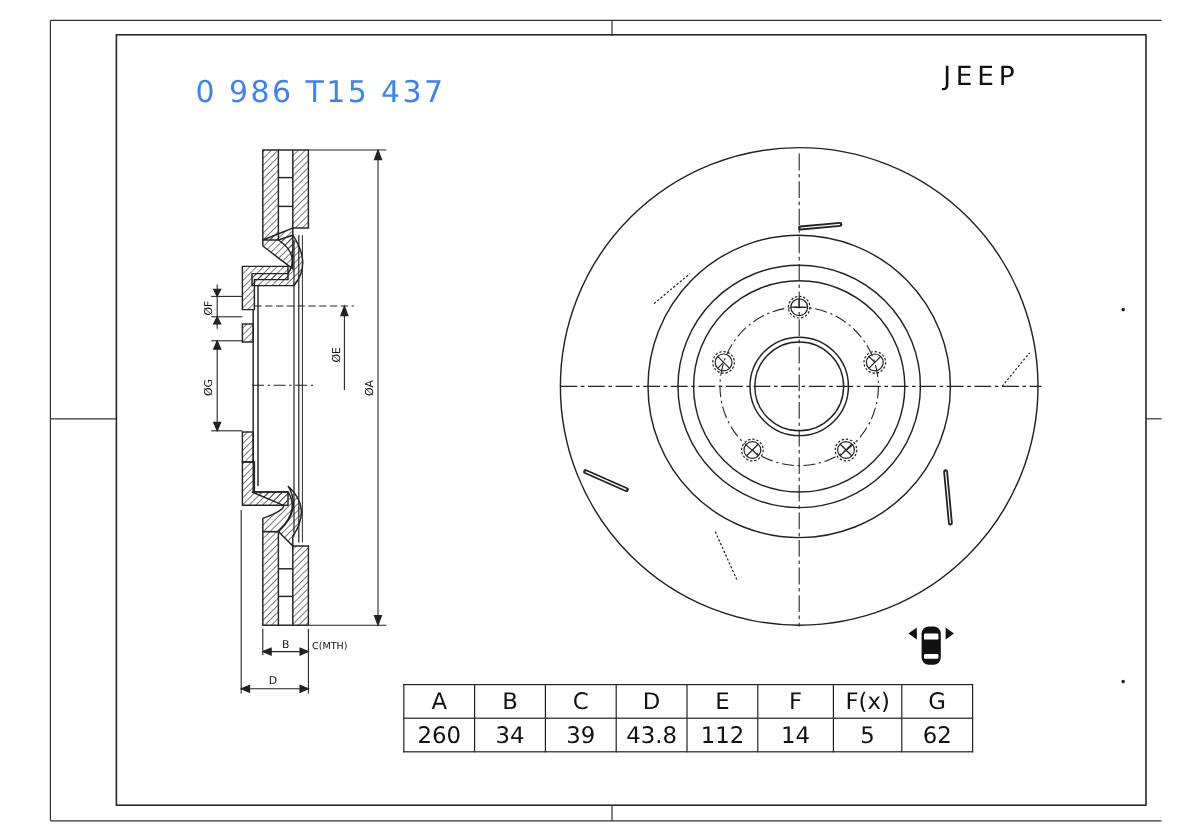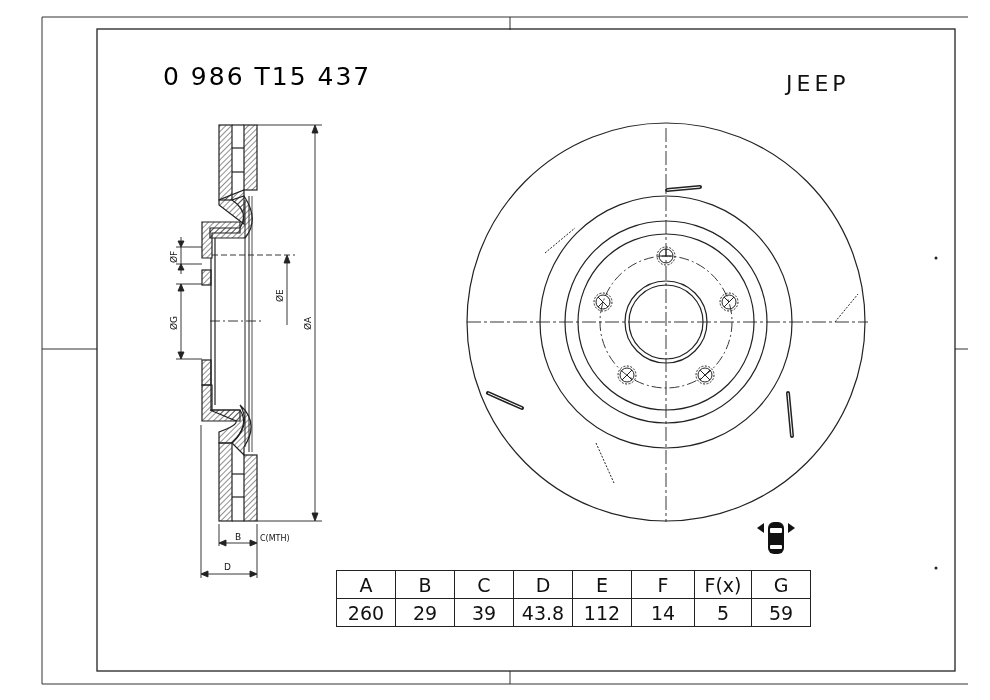--- a/index.html
+++ b/index.html
@@ -1,19 +1,19 @@
 <!DOCTYPE html>
 <html><head>
 <meta charset="utf-8">
 <style>
   html, body { margin:0; padding:0; background:#ffffff; }
   body { width:990px; height:700px; position:relative; overflow:hidden; font-family:"DejaVu Sans", sans-serif; }
   #drawing { position:absolute; left:0; top:0; width:990px; height:700px; }
-  .part-number { position:absolute; left:163px; top:62px; font-family:"DejaVu Sans", sans-serif; font-size:25px; letter-spacing:2px; color:#000000; }
-  .brand { position:absolute; left:786px; top:71px; font-family:"DejaVu Sans", sans-serif; font-size:22px; letter-spacing:4px; color:#111; }
+  .part-number { position:absolute; left:163px; top:62px; font-family:"DejaVu Sans", sans-serif; font-size:25px; letter-spacing:2px; color:#3b82f6; }
+  .brand { position:absolute; left:786px; top:52px; font-family:"DejaVu Sans", sans-serif; font-size:22px; letter-spacing:4px; color:#111; }
   .dim-table { position:absolute; left:336px; top:570px; border-collapse:collapse; font-family:"DejaVu Sans", sans-serif; font-size:19px; color:#111; }
   .dim-table td { border:1.5px solid #222; height:27px; text-align:center; padding:0; }
   .dim-table .c0 { width:58px; } .dim-table .c1 { width:58px; } .dim-table .c2 { width:58px; }
   .dim-table .c3 { width:58px; } .dim-table .c4 { width:58px; } .dim-table .c5 { width:62px; }
   .dim-table .c6 { width:56px; } .dim-table .c7 { width:58px; }
   .lbl { font-family:"DejaVu Sans", sans-serif; font-size:9px; fill:#111; }
   .lbl-s { font-family:"DejaVu Sans", sans-serif; font-size:8px; fill:#111; }
 </style>
 </head>
 <body>
@@ -198,22 +198,22 @@
     <td class="c1">B</td>
     <td class="c2">C</td>
     <td class="c3">D</td>
     <td class="c4">E</td>
     <td class="c5">F</td>
     <td class="c6">F(x)</td>
     <td class="c7">G</td>
   </tr>
   <tr>
     <td class="c0">260</td>
-    <td class="c1">29</td>
+    <td class="c1">34</td>
     <td class="c2">39</td>
     <td class="c3">43.8</td>
     <td class="c4">112</td>
     <td class="c5">14</td>
     <td class="c6">5</td>
-    <td class="c7">59</td>
+    <td class="c7">62</td>
   </tr>
 </tbody>
   </table>
 
 </body></html>

